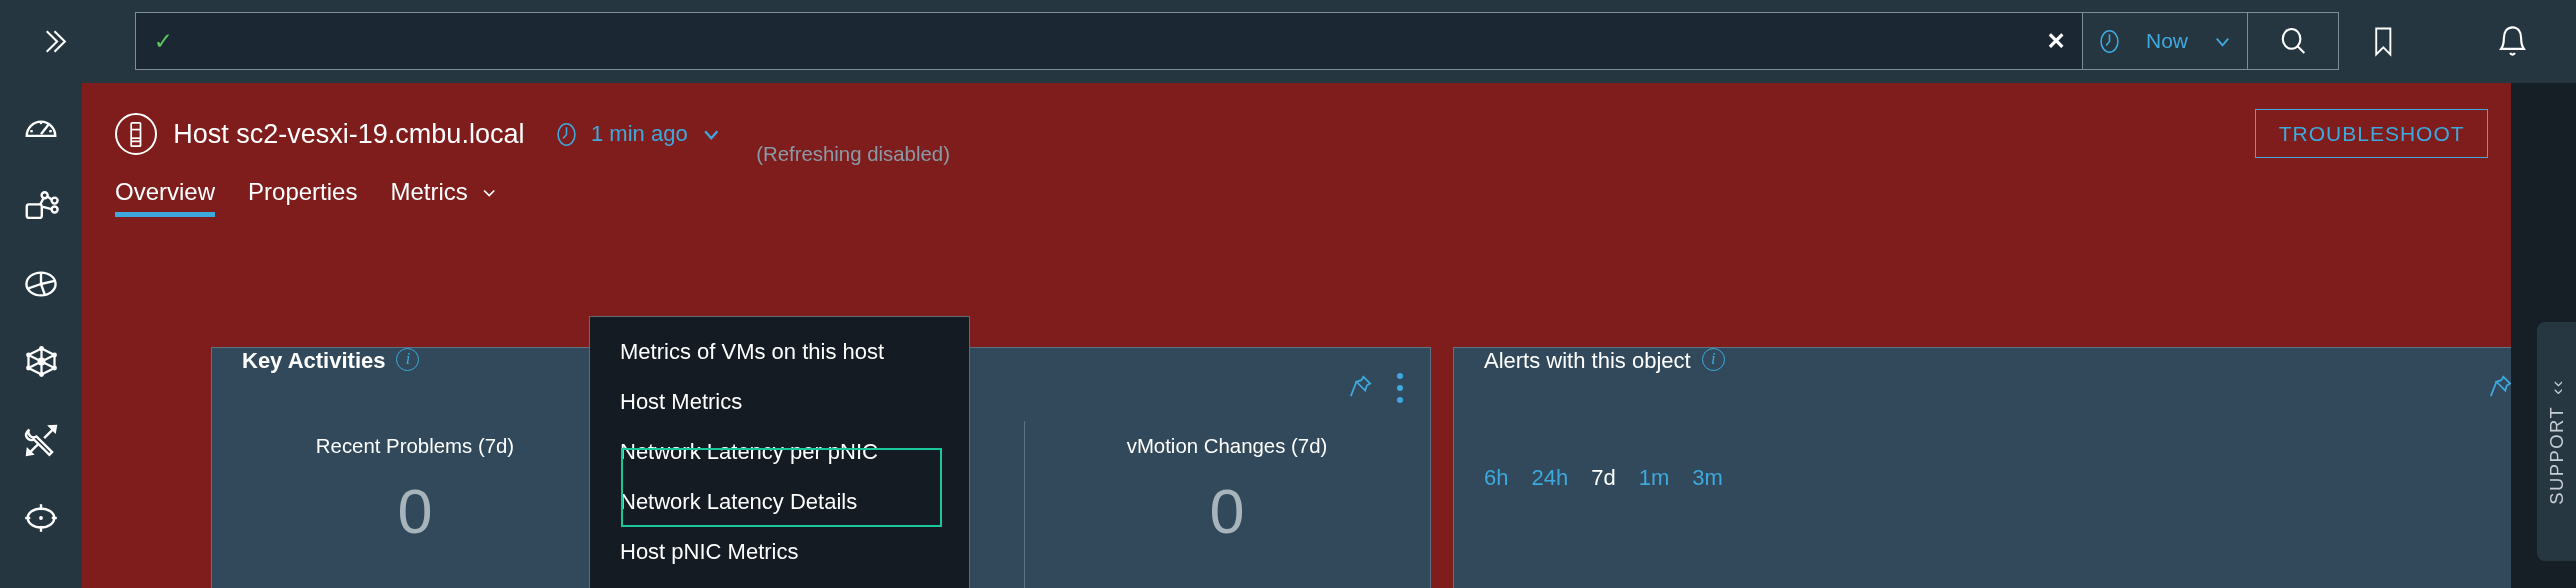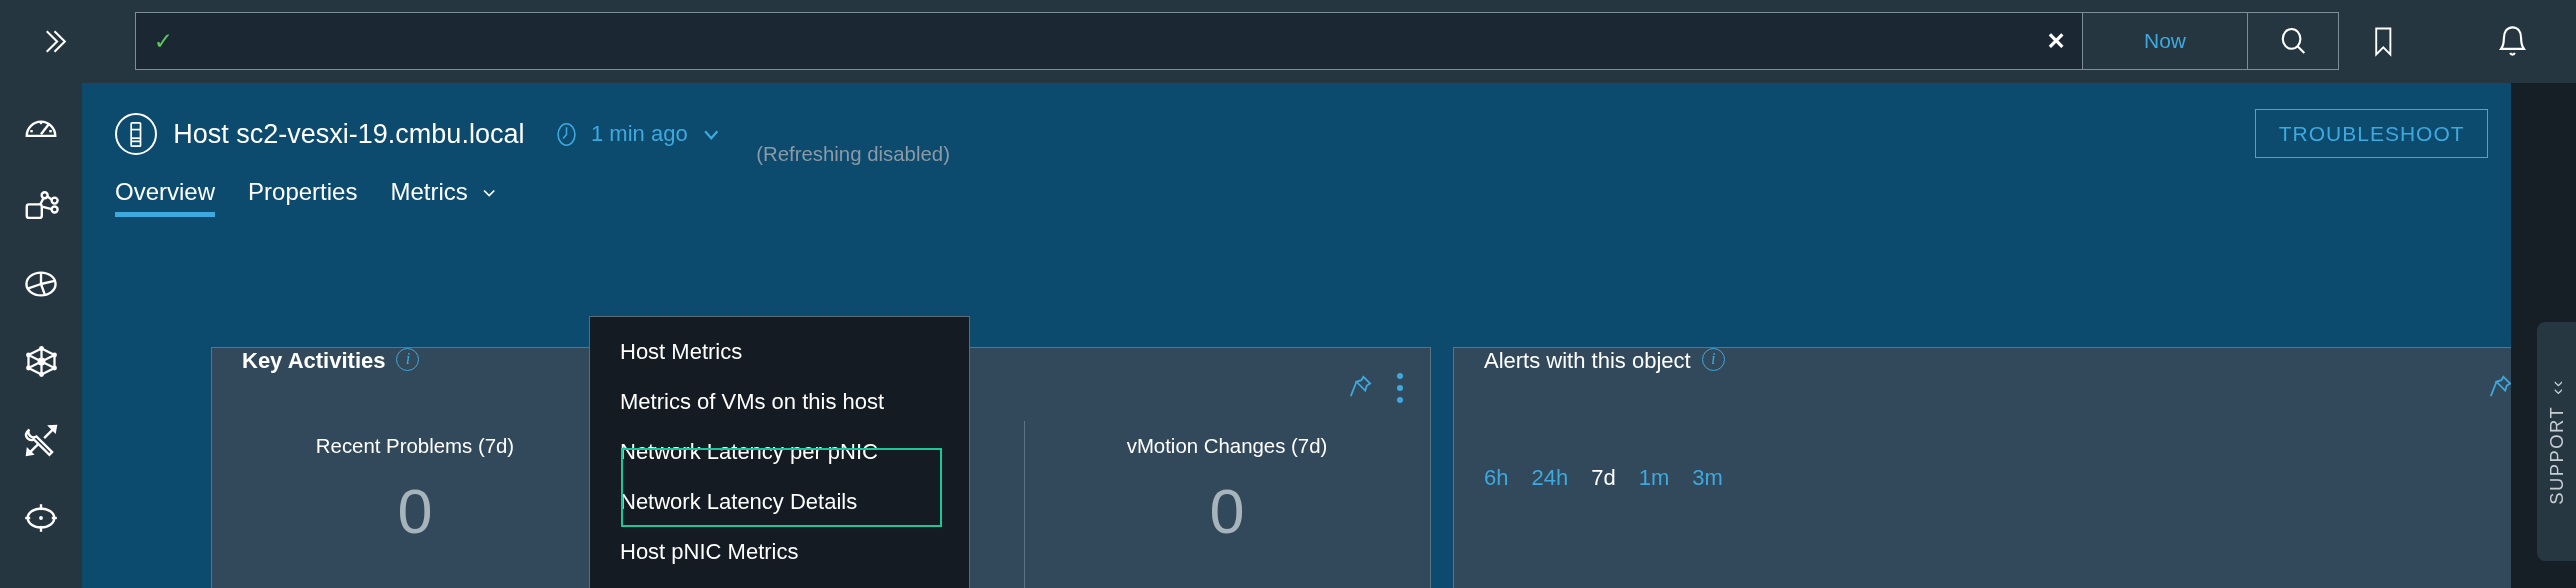--- a/index.html
+++ b/index.html
@@ -82,21 +82,20 @@
     width: 166px;
     background: #253641;
     border: 0.7px solid #7e8d98;
     display: flex;
     align-items: center;
     justify-content: center;
     gap: 23px;
     color: #3ea9de;
     font-size: 21px;
     cursor: pointer;
-    flex-direction: column;
   }
 
   #top-search-btn {
     width: 91px;
     background: #253641;
     border: 0.7px solid #7e8d98;
     border-left: none;
     display: flex;
     align-items: center;
     justify-content: center;
@@ -134,21 +133,21 @@
     align-items: center;
     justify-content: center;
     cursor: pointer;
   }
 
   
   #main {
     position: absolute;
     left: 82px; top: 83px;
     width: 2494px; height: 506px;
-    background: #0c4a6e;
+    background: #7f1d1d;
   }
 
   
   #obj-header {
     position: absolute;
     left: 33px; top: 22px;
     right: 0; height: 58px;
     display: flex;
     align-items: center;
   }
@@ -655,22 +654,22 @@
       <span class="range">6h</span>
       <span class="range">24h</span>
       <span class="range active">7d</span>
       <span class="range">1m</span>
       <span class="range">3m</span>
     </div>
 
   </div>
 
   <div id="metrics-menu">
+    <div class="menu-item">Metrics of VMs on this host</div>
     <div class="menu-item">Host Metrics</div>
-    <div class="menu-item">Metrics of VMs on this host</div>
     <div class="menu-item">Network Latency per pNIC</div>
     <div class="menu-item">Network Latency Details</div>
     <div class="menu-item">Host pNIC Metrics</div>
     <div id="menu-highlight"></div>
   </div>
 
   <div id="right-gutter"></div>
   <div id="support-tab">
     <div id="support-inner">
       <span>SUPPORT</span>

